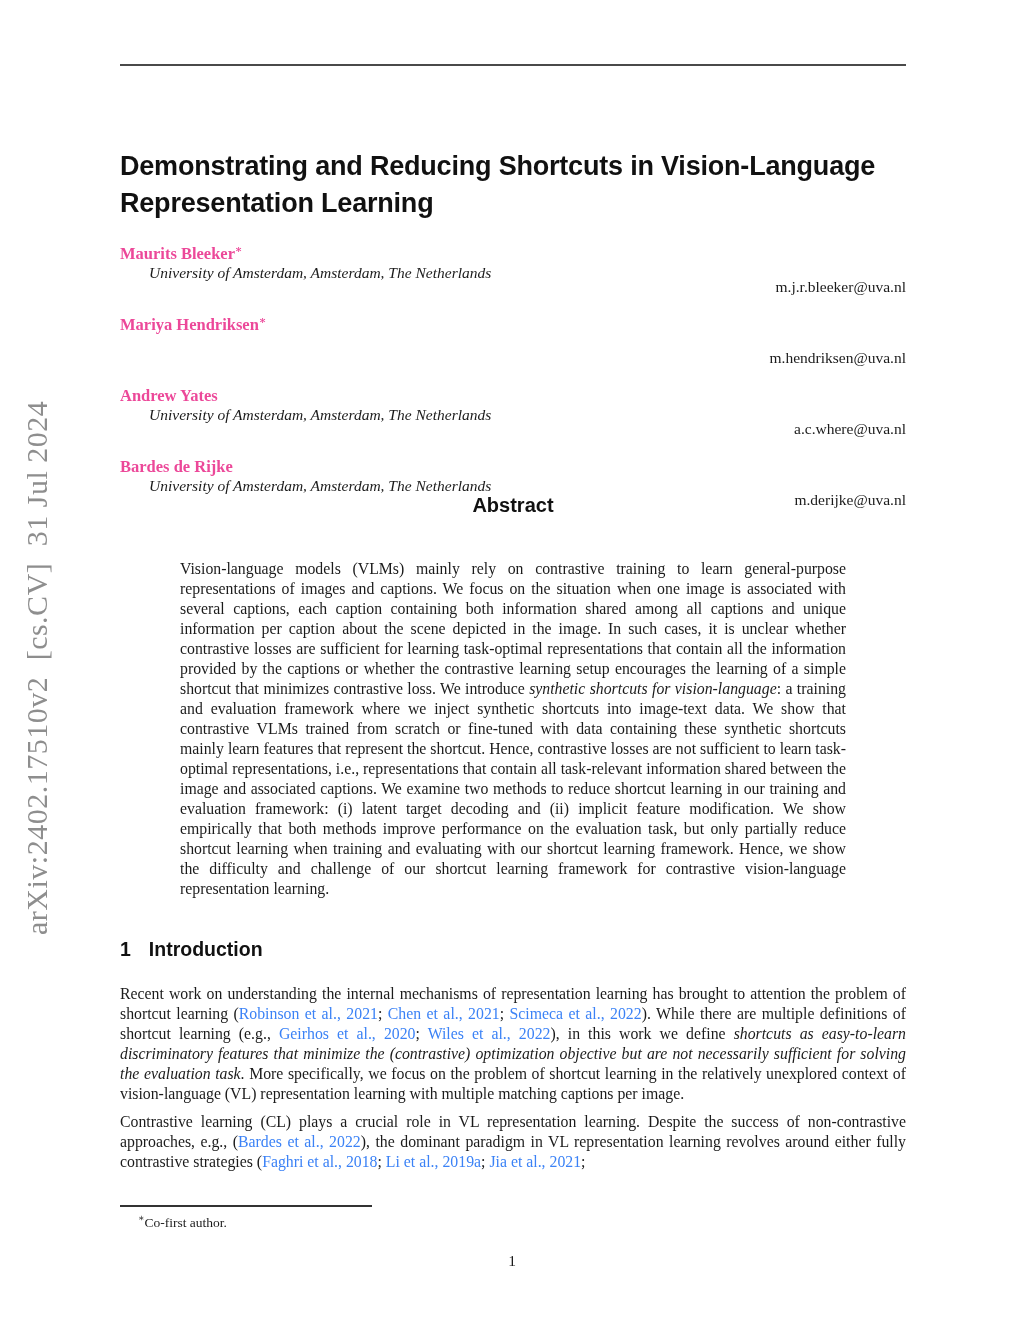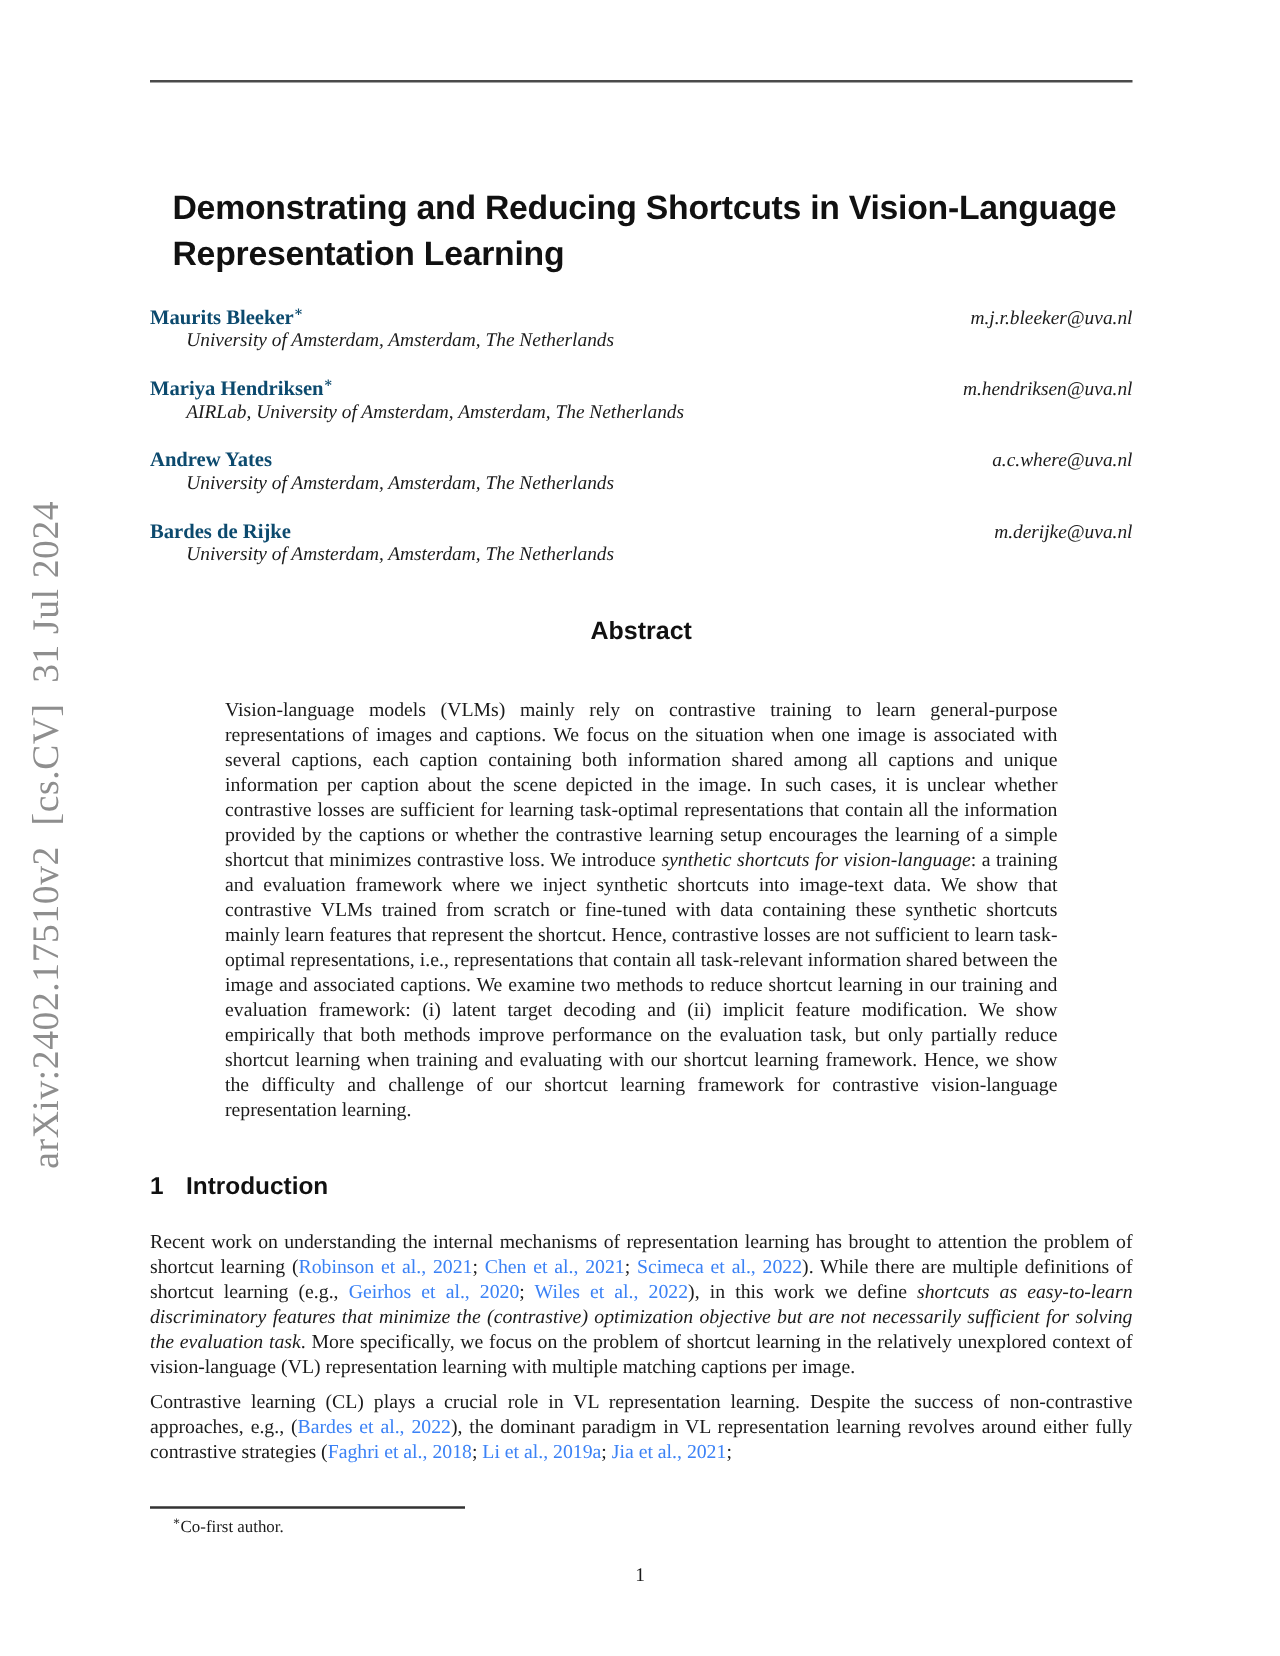--- a/index.html
+++ b/index.html
@@ -48,58 +48,57 @@
     position: absolute;
     top: 130px;
     left: 120px;
     width: 820px;
     font-family: "Liberation Sans", "DejaVu Sans", sans-serif;
     font-weight: bold;
     font-size: 27px;
     line-height: 37px;
     letter-spacing: -0.2px;
     color: #111111;
-    margin-left: 18px;
   }
 
   
   .authors-block {
     position: absolute;
     top: 244px;
     left: 120px;
     width: 786px;
   }
   .author-row {
     display: flex;
     justify-content: space-between;
     align-items: flex-start;
     margin-bottom: 19px;
   }
   .author-name {
     font-weight: bold;
     font-size: 16.5px;
     line-height: 19px;
-    color: #0c4a6e;
+    color: #ec4899;
   }
   .author-name sup {
     font-size: 11px;
     line-height: 0;
   }
   .author-affil {
     font-style: italic;
     font-size: 15.5px;
     line-height: 18px;
     margin-top: 1px;
     margin-left: 29px;
   }
   .author-email {
-    font-style: italic;
     font-size: 15.5px;
     line-height: 19px;
     padding-top: 1px;
+    margin-top: 32px;
   }
 
   
   .abstract-heading {
     position: absolute;
     top: 494px;
     left: 120px;
     width: 786px;
     text-align: center;
     font-family: "Liberation Sans", "DejaVu Sans", sans-serif;
@@ -191,21 +190,20 @@
     <div class="author-left">
       <div class="author-name"><span>Maurits Bleeker</span><sup>∗</sup></div>
       <div class="author-affil">University of Amsterdam, Amsterdam, The Netherlands</div>
     </div>
     <div class="author-email">m.j.r.bleeker@uva.nl</div>
   </div>
 
   <div class="author-row">
     <div class="author-left">
       <div class="author-name"><span>Mariya Hendriksen</span><sup>∗</sup></div>
-      <div class="author-affil">AIRLab, University of Amsterdam, Amsterdam, The Netherlands</div>
     </div>
     <div class="author-email">m.hendriksen@uva.nl</div>
   </div>
 
   <div class="author-row">
     <div class="author-left">
       <div class="author-name"><span>Andrew Yates</span><sup></sup></div>
       <div class="author-affil">University of Amsterdam, Amsterdam, The Netherlands</div>
     </div>
     <div class="author-email">a.c.where@uva.nl</div>

